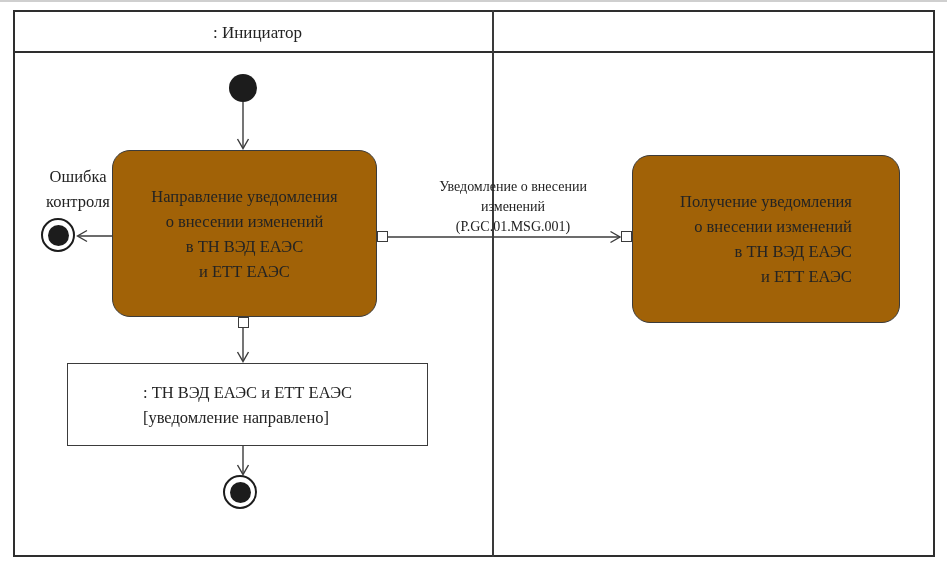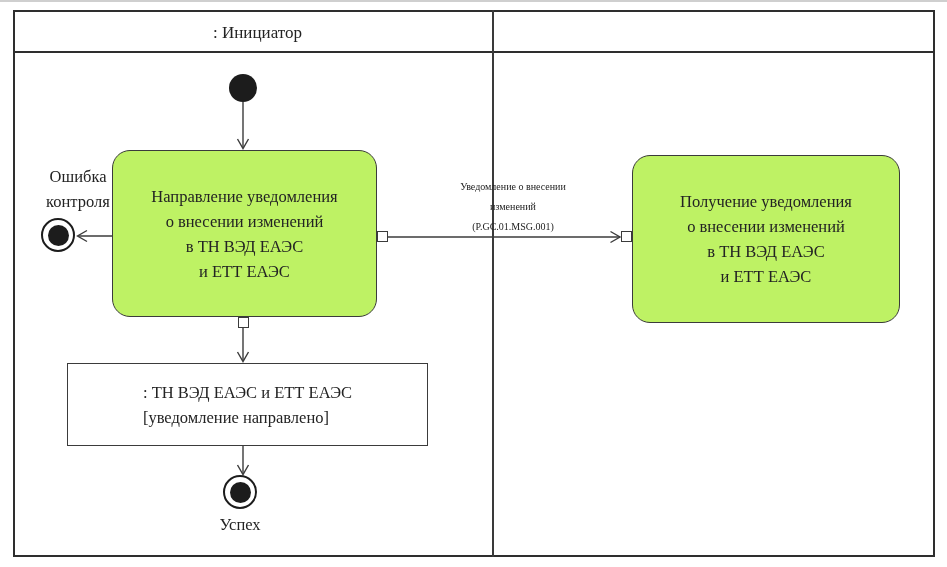--- a/index.html
+++ b/index.html
@@ -27,28 +27,28 @@
     display: flex; align-items: center; justify-content: center;
     font-size: 17px;
   }
   .lane-header.left  { left: 15px;  width: 477px; padding-left: 8px; }
   .lane-header.right { left: 494px; width: 437px; }
 
   
   .action {
     border: 1.5px solid #3b3b3b;
     border-radius: 18px;
-    background: #bef264;
+    background: #a16207;
     display: flex; align-items: center; justify-content: center;
     text-align: center;
     font-size: 16.5px;
     line-height: 25px;
   }
   .action.initiator  { left: 112px; top: 150px; width: 265px; height: 167px; }
-  .action.respondent { left: 632px; top: 155px; width: 268px; height: 168px; }
+  .action.respondent { left: 632px; top: 155px; width: 268px; height: 168px; text-align: right; }
 
   
   .object-node {
     left: 67px; top: 363px; width: 361px; height: 83px;
     border: 1.5px solid #3b3b3b;
     background: #ffffff;
     display: flex; align-items: center; justify-content: center;
     font-size: 16.5px;
     line-height: 25px;
   }
@@ -77,21 +77,21 @@
   .pin.out-right  { left: 377px; top: 231px; }
   .pin.in-left    { left: 621px; top: 231px; }
   .pin.out-bottom { left: 238px; top: 317px; }
 
   
   .float-label { text-align: center; font-size: 16.5px; line-height: 25px; }
   .label-error   { left: 24px;   top: 164px; width: 108px; }
   .label-success { left: 190px; top: 512px; width: 100px; }
   .label-message {
     left: 398px; top: 177px; width: 230px;
-    text-align: center; font-size: 10px; line-height: 20px;
+    text-align: center; font-size: 14px; line-height: 20px;
   }
 
   .ml { white-space: pre-line; }
 
   svg.connectors { position: absolute; left: 0; top: 0; pointer-events: none; }
 </style>
 </head>
 <body>
 
 <div class="stage">
@@ -157,22 +157,19 @@
   </div>
 
   <div class="abs pin out-right"></div>
   <div class="abs pin in-left"></div>
   <div class="abs pin out-bottom"></div>
 
   <div class="abs float-label label-error">
     <span class="ml">Ошибка
 контроля</span>
   </div>
-  <div class="abs float-label label-success">
-    <span class="ml">Успех</span>
-  </div>
   <div class="abs label-message">
     <span class="ml">Уведомление о внесении
 изменений
 (P.GC.01.MSG.001)</span>
   </div>
 
 </div>
 
 </body></html>

